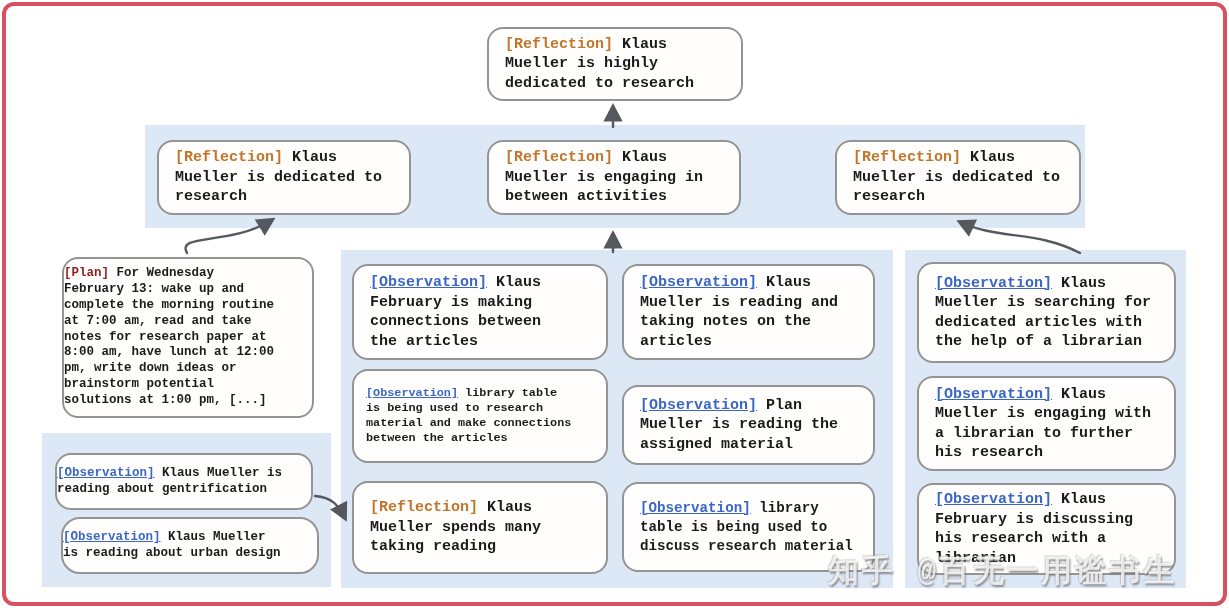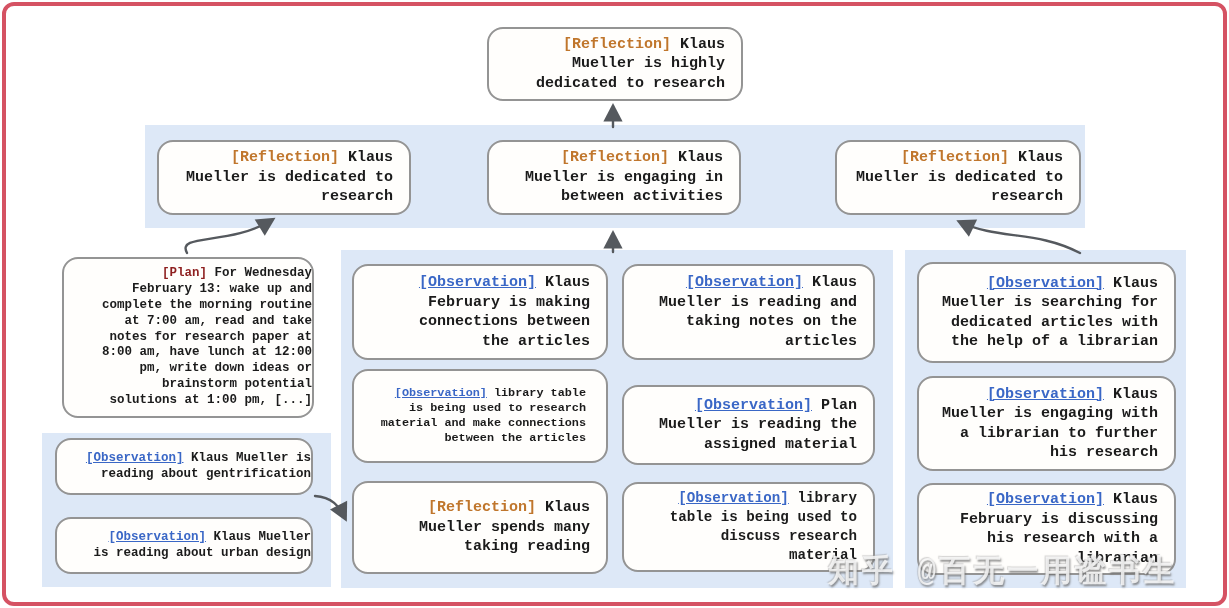--- a/index.html
+++ b/index.html
@@ -1,41 +1,41 @@
 <!DOCTYPE html>
 <html style="--c-frame_border: #d55263; --c-band_background: #dde8f7; --c-node_background: #fffefc; --c-node_border: #949494; --c-reflection_tag: #c0762c; --c-observation_tag: #3a67c6; --c-plan_tag: #8e1f1f; --c-arrow: #55595e; --c-text: #1b1b1b;"><head>
 <meta charset="utf-8">
 <style>
   html,body{margin:0;padding:0;background:#ffffff;}
   #stage{
     position:relative;width:1229px;height:608px;background:#ffffff;
-    font-family:"Liberation Mono","DejaVu Sans Mono",monospace;overflow:hidden;text-align:right;
+    font-family:"Liberation Mono","DejaVu Sans Mono",monospace;overflow:hidden;
   }
   .frame{
     position:absolute;left:2px;top:2px;right:2px;bottom:2px;
     border:4px solid var(--c-frame_border,#d55263);border-radius:12px;pointer-events:none;z-index:10;
   }
   .band{position:absolute;background:var(--c-band_background,#dde8f7);z-index:1;}
   .node{
     position:absolute;z-index:3;box-sizing:border-box;
     background:var(--c-node_background,#fffefc);
     border:2.5px solid var(--c-node_border,#949494);
     border-radius:16px;
     display:flex;flex-direction:column;justify-content:center;
     padding:9px 16px;overflow:hidden;
   }
   .nt{
     white-space:pre-wrap;font-weight:bold;color:var(--c-text,#1b1b1b);
     font-size:15px;line-height:19.5px;letter-spacing:0;
   }
   .node.small .nt{font-size:12.5px;line-height:15.8px;}
   .node.tiny  .nt{font-size:11.8px;line-height:15px;}
-  .node.n3sz  .nt{font-size:14.2px;line-height:19px;margin-left:16px;}
+  .node.n3sz  .nt{font-size:14.2px;line-height:19px;}
   .node.small{padding:10px 0;}
-  .node.tiny{padding:11px 20px;}
+  .node.tiny{padding:11px 12px;}
   .tag{font-weight:bold;}
   .tag.reflection{color:var(--c-reflection_tag,#c0762c);}
   .tag.observation{color:var(--c-observation_tag,#3a67c6);text-decoration:underline;}
   .tag.plan{color:var(--c-plan_tag,#8e1f1f);}
   svg.arrows{position:absolute;left:0;top:0;z-index:5;pointer-events:none;}
   .watermark{
     position:absolute;left:828px;top:543px;z-index:8;
     font-family:Liberation Mono, monospace;font-weight:bold;
     font-size:31px;letter-spacing:3px;
     color:rgba(250,250,250,0.82);
@@ -94,25 +94,25 @@
 February 13: wake up and
 complete the morning routine
 at 7:00 am, read and take
 notes for research paper at
 8:00 am, have lunch at 12:00
 pm, write down ideas or
 brainstorm potential
 solutions at 1:00 pm, [...]</span></div>
   </div>
 
-  <div class="node small" style="left:55px;top:438px;width:258px;height:57px;">
+  <div class="node small" style="left:55px;top:453px;width:258px;height:57px;">
     <div class="nt"><span class="tag observation">[Observation]</span><span> Klaus Mueller is
 reading about gentrification</span></div>
   </div>
-  <div class="node small" style="left:55px;top:517px;width:258px;height:57px;">
+  <div class="node small" style="left:61px;top:517px;width:258px;height:57px;border-radius:19px;">
     <div class="nt"><span class="tag observation">[Observation]</span><span> Klaus Mueller
 is reading about urban design</span></div>
   </div>
 
   <div class="node" style="left:352px;top:264px;width:256px;height:96px;">
     <div class="nt"><span class="tag observation">[Observation]</span><span> Klaus
 February is making
 connections between
 the articles</span></div>
   </div>

